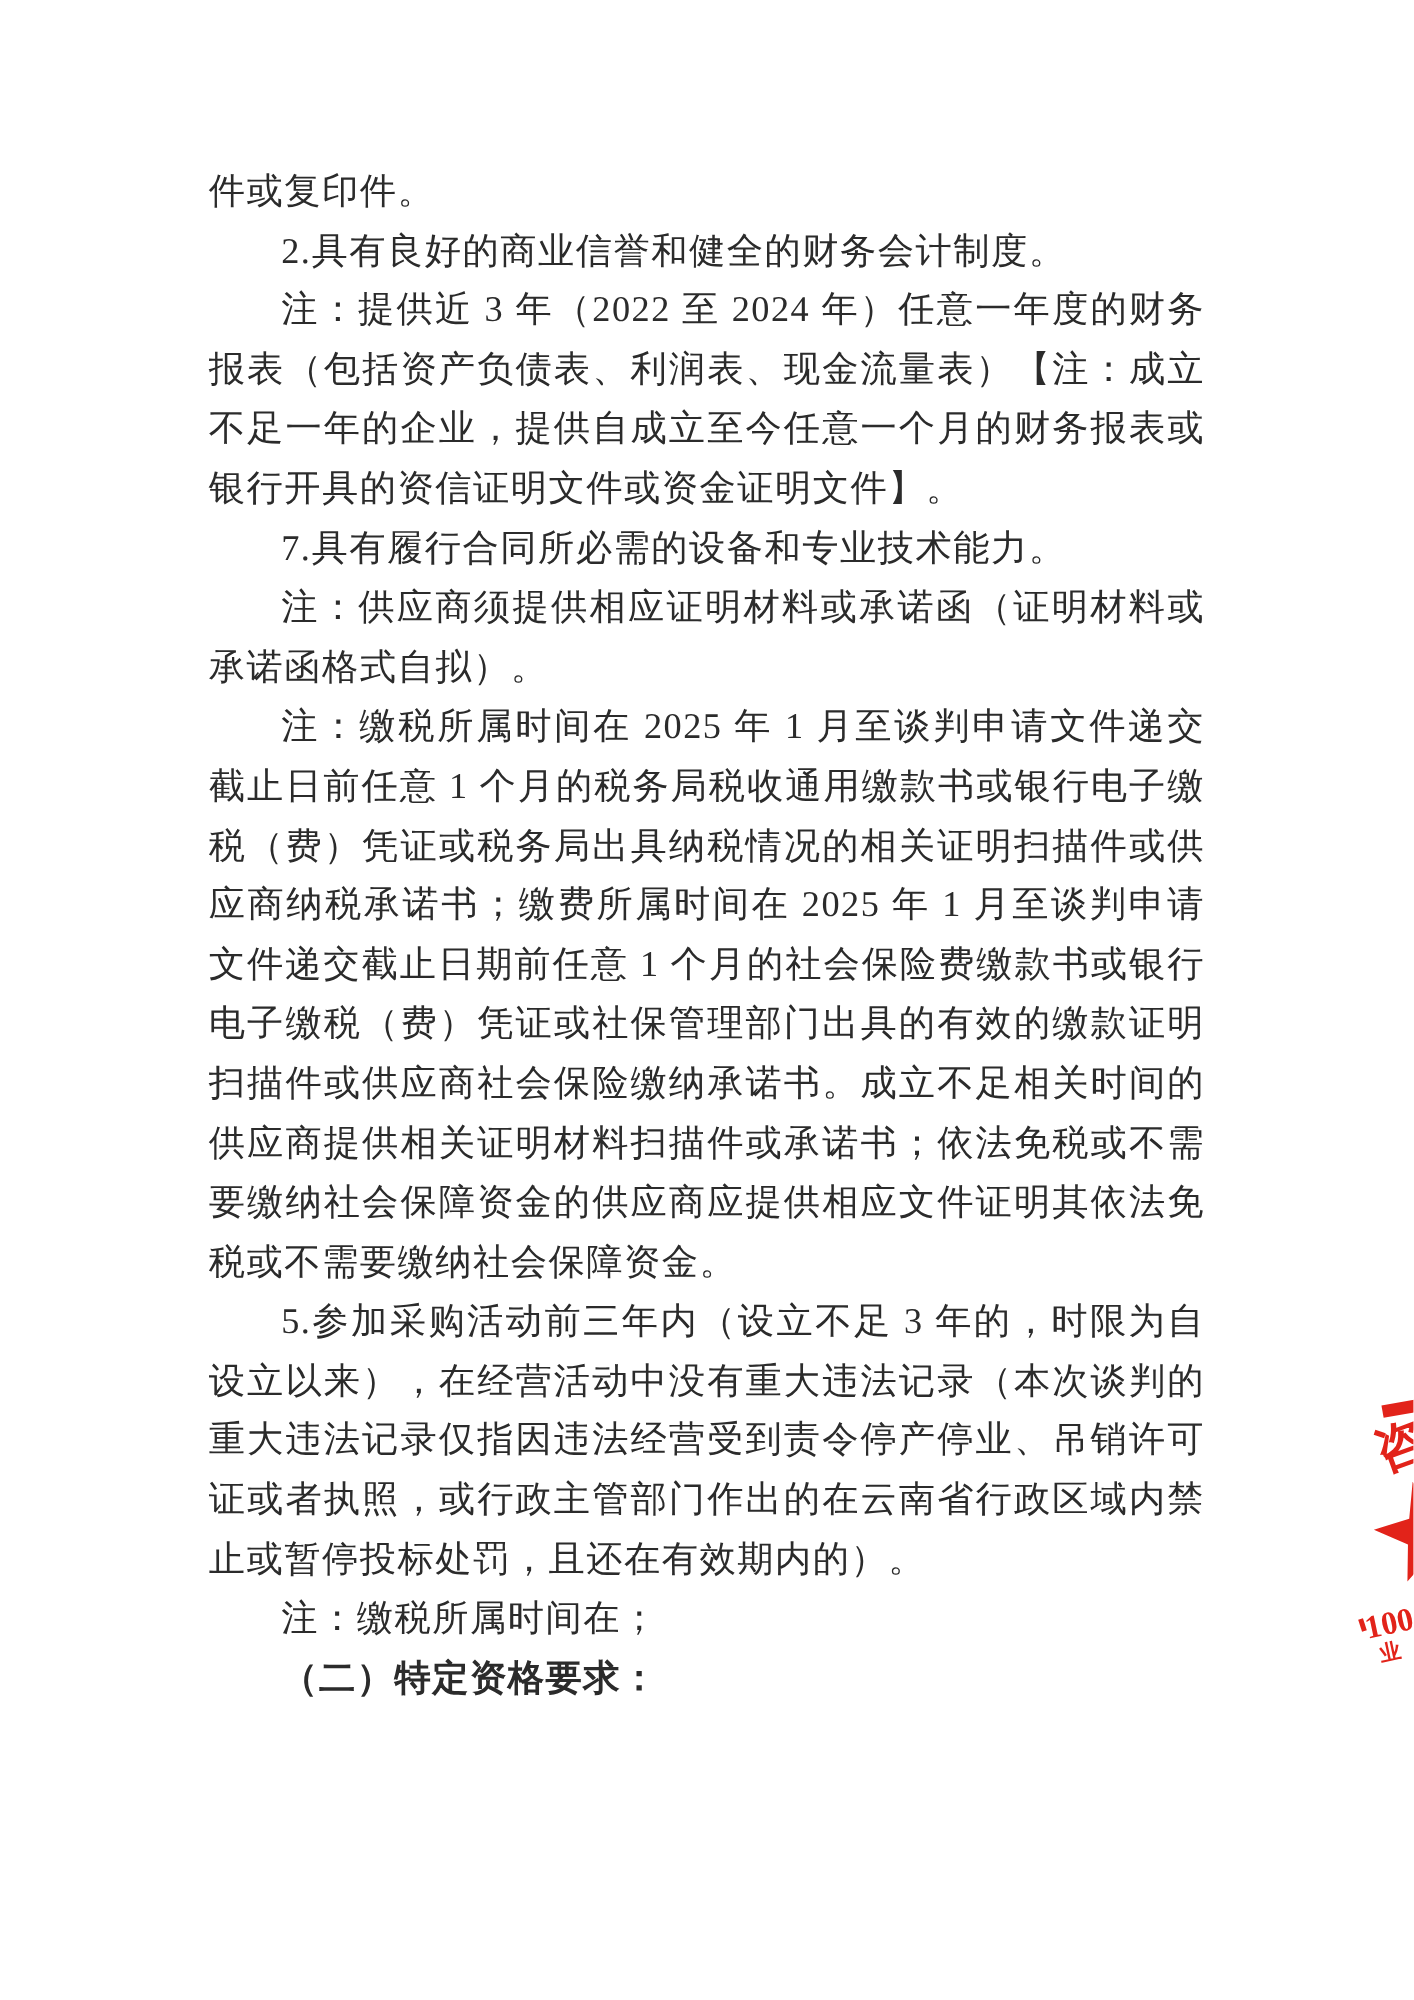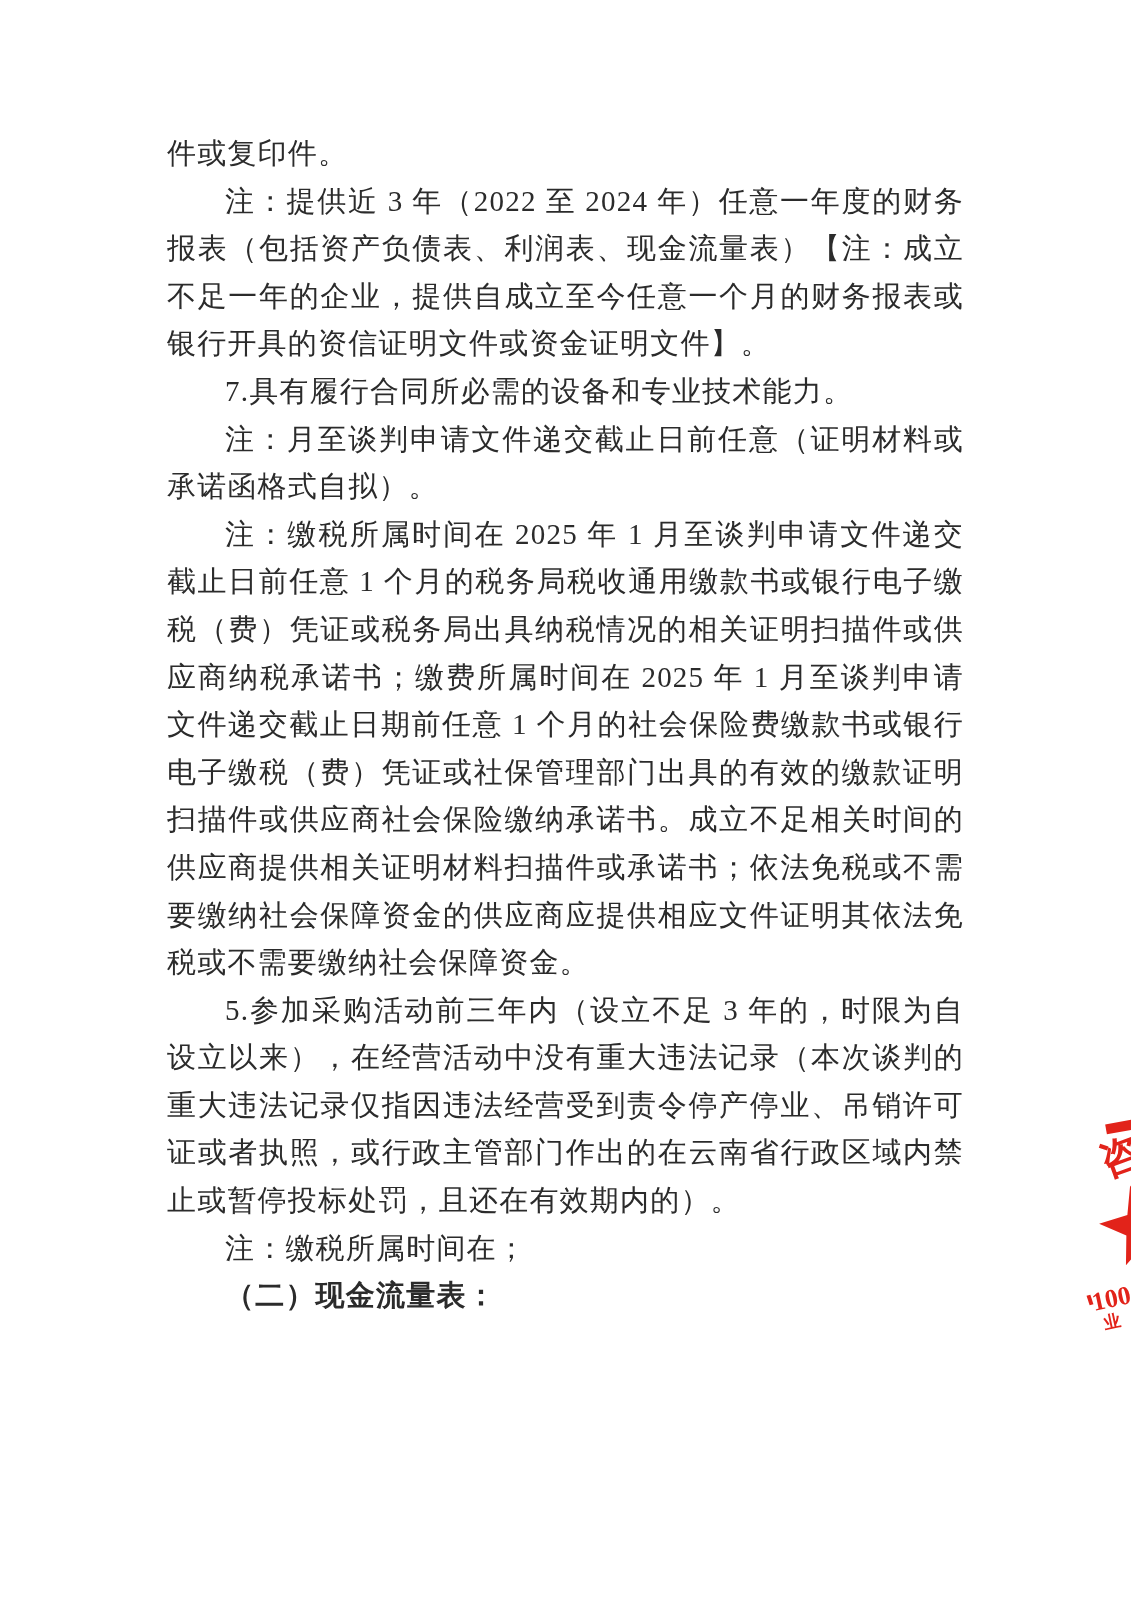--- a/index.html
+++ b/index.html
@@ -44,27 +44,28 @@
     font-weight: 700;
   }
 </style>
 </head>
 <body>
 
 <div class="page">
 
   <div class="doc-body">
     <p class="cont">件或复印件。</p>
+    <p>2.具有良好的商业信誉和健全的财务会计制度。</p>
     <p>注：提供近 3 年（2022 至 2024 年）任意一年度的财务报表（包括资产负债表、利润表、现金流量表）【注：成立不足一年的企业，提供自成立至今任意一个月的财务报表或银行开具的资信证明文件或资金证明文件】。</p>
     <p>7.具有履行合同所必需的设备和专业技术能力。</p>
-    <p>注：月至谈判申请文件递交截止日前任意（证明材料或承诺函格式自拟）。</p>
+    <p>注：供应商须提供相应证明材料或承诺函（证明材料或承诺函格式自拟）。</p>
     <p>注：缴税所属时间在 2025 年 1 月至谈判申请文件递交截止日前任意 1 个月的税务局税收通用缴款书或银行电子缴税（费）凭证或税务局出具纳税情况的相关证明扫描件或供应商纳税承诺书；缴费所属时间在 2025 年 1 月至谈判申请文件递交截止日期前任意 1 个月的社会保险费缴款书或银行电子缴税（费）凭证或社保管理部门出具的有效的缴款证明扫描件或供应商社会保险缴纳承诺书。成立不足相关时间的供应商提供相关证明材料扫描件或承诺书；依法免税或不需要缴纳社会保障资金的供应商应提供相应文件证明其依法免税或不需要缴纳社会保障资金。</p>
     <p>5.参加采购活动前三年内（设立不足 3 年的，时限为自设立以来），在经营活动中没有重大违法记录（本次谈判的重大违法记录仅指因违法经营受到责令停产停业、吊销许可证或者执照，或行政主管部门作出的在云南省行政区域内禁止或暂停投标处罚，且还在有效期内的）。</p>
     <p>注：缴税所属时间在；</p>
-    <p class="head">（二）现金流量表：</p>
+    <p class="head">（二）特定资格要求：</p>
   </div>
 
   <div class="seal">
     <svg width="119" height="250" viewBox="0 0 119 250" xmlns="http://www.w3.org/2000/svg">
 
       <rect x="94" y="32" width="46" height="10" transform="rotate(-10 96 37)" fill="#e2231a"></rect>
 
       <text x="88" y="78" font-size="40" transform="rotate(-20 108 63)" fill="#e2231a">咨</text>
 
       <polygon points="129,92 139.3,119.8 168.9,121 145.6,139.4 153.7,168 129,151.5 104.3,168 112.4,139.4 89.1,121 118.7,119.8" transform="rotate(-15 129 134)" fill="#e2231a"></polygon>

